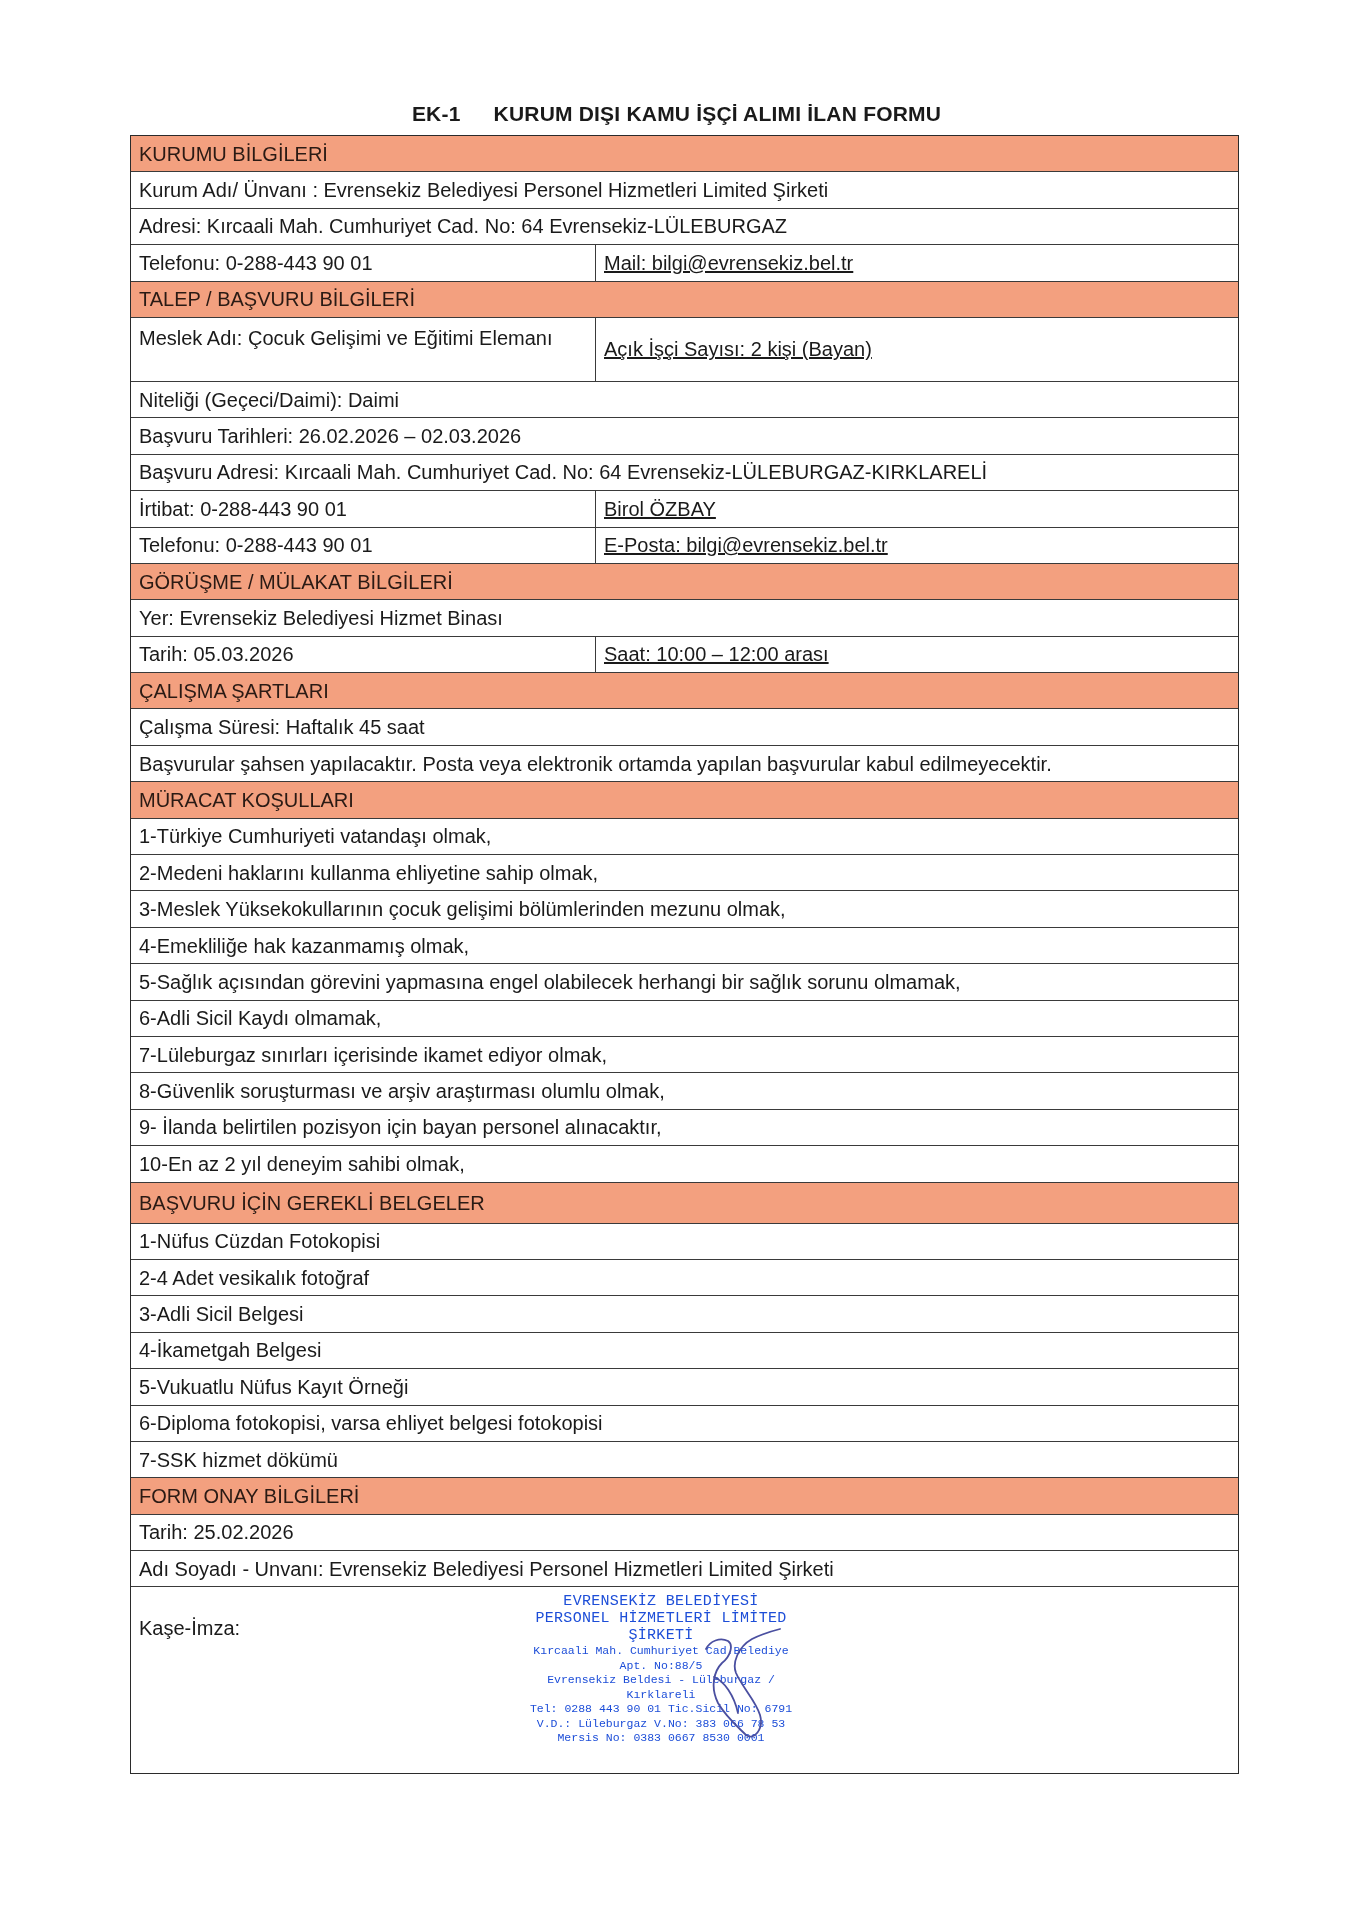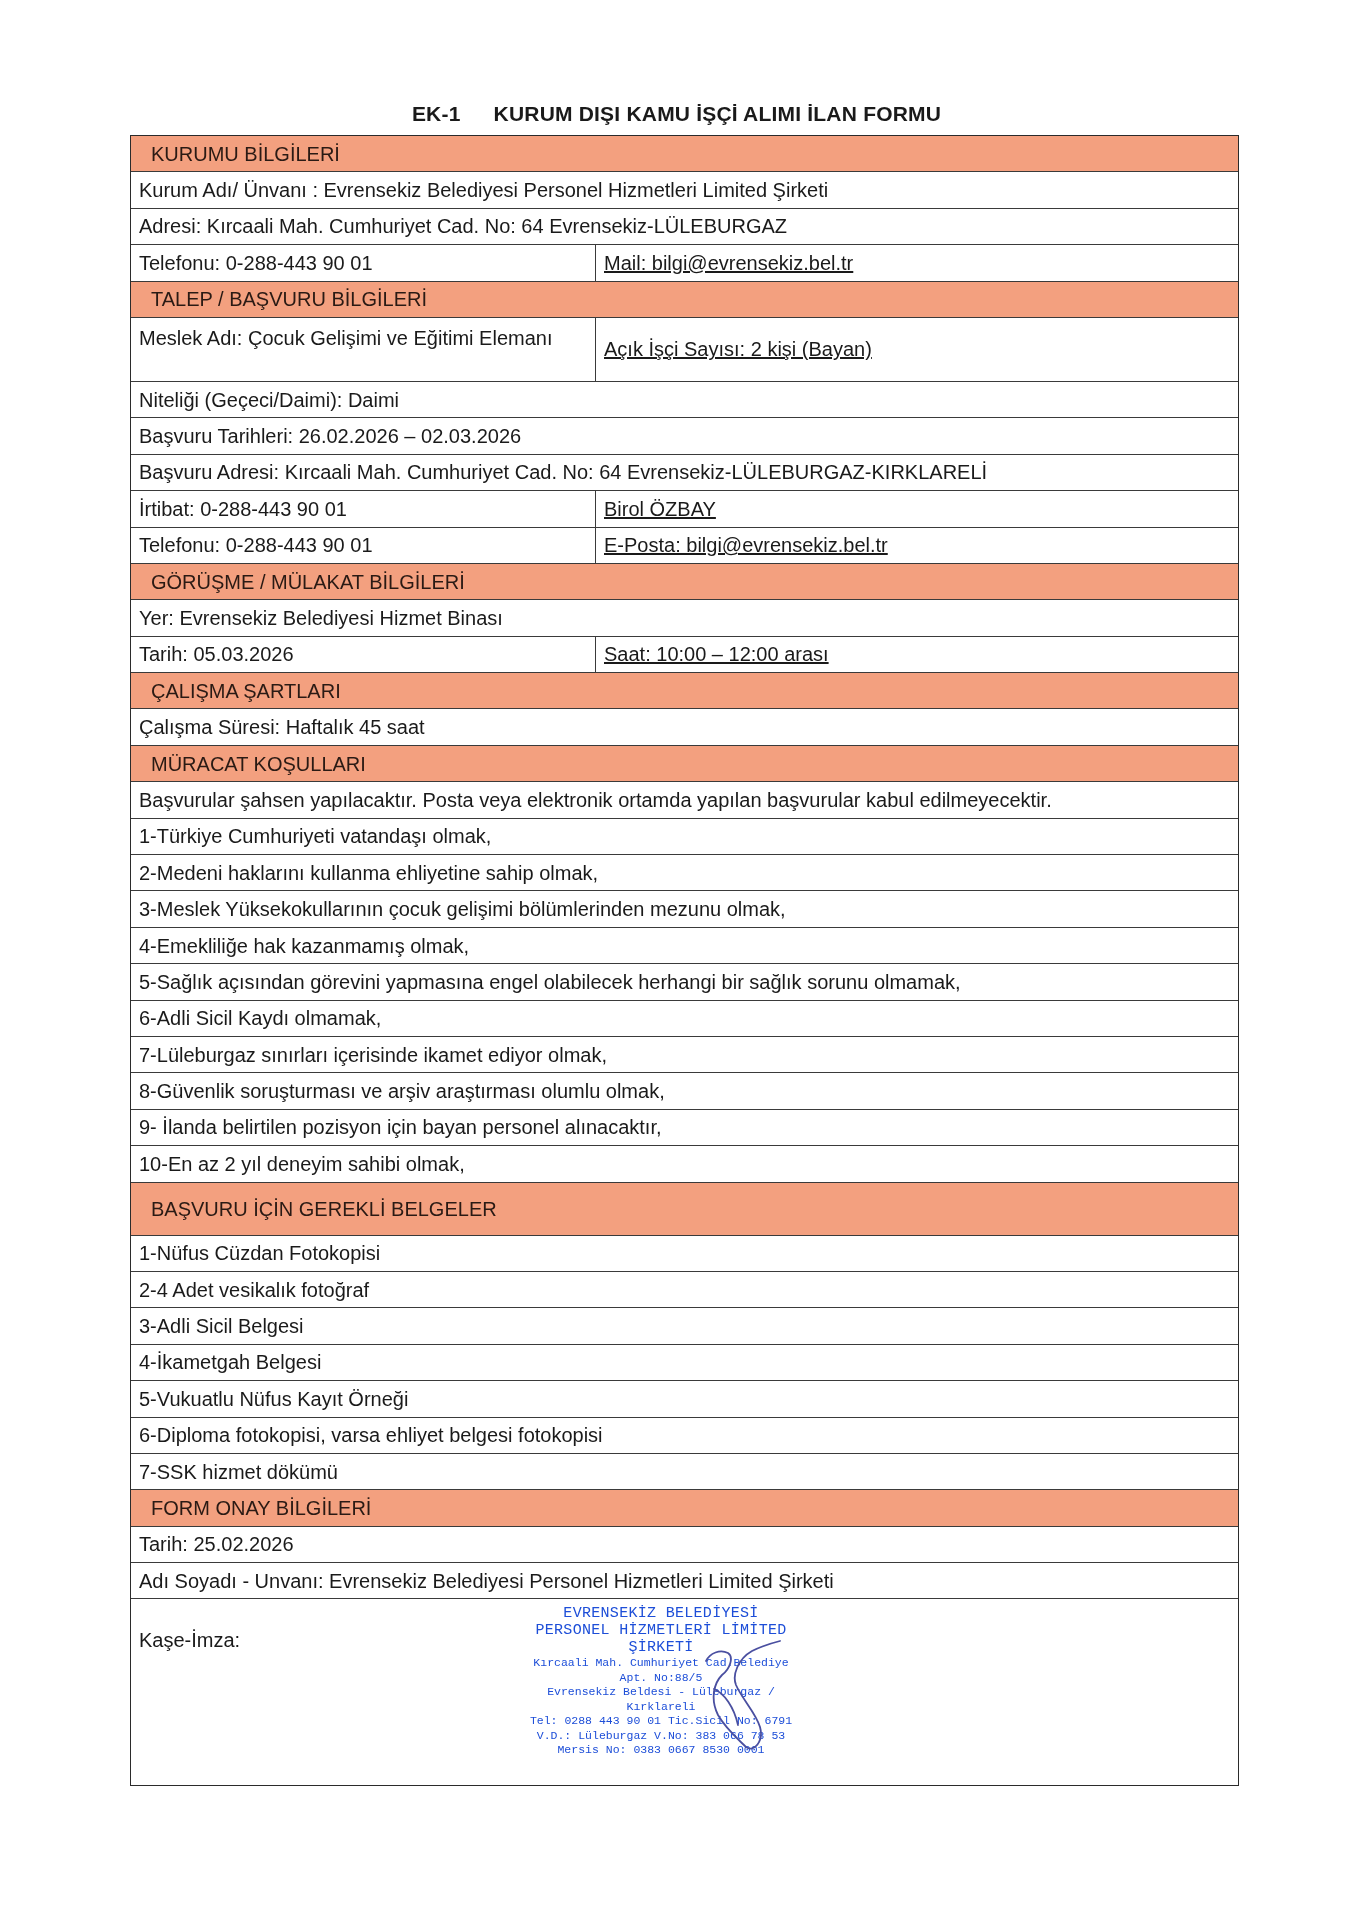--- a/index.html
+++ b/index.html
@@ -24,21 +24,21 @@
   }
   .row:last-child { border-bottom: none; }
   .cell {
     padding: 0 8px; font-size: 20px; line-height: 24px; white-space: nowrap;
     box-sizing: border-box; height: 100%; display: flex; align-items: center;
     font-family: "Liberation Sans", sans-serif;
   }
   .cell.full { flex: 1; }
   .cell.left { width: 465px; border-right: 1.5px solid #3a3a3a; }
   .cell.right { flex: 1; text-decoration: underline; }
-  .row.section { background: #f3a07f; padding-left: 12px; }
+  .row.section { background: #f3a07f; }
   .row.section .cell { color: #2a1a14; }
   .row.tall { height: 64px; }
   .row.tall .cell.left { white-space: normal; align-items: flex-start; padding-top: 6px; line-height: 29px; }
   .row.stamp-row { height: 186px; align-items: flex-start; position: relative; }
   .stamp-label {
     position: absolute; left: 8px; top: 30px; font-size: 20px;
     font-family: "Liberation Sans", sans-serif;
   }
   .stamp {
     position: absolute; left: 395px; top: 6px; width: 270px; text-align: center;
@@ -110,27 +110,27 @@
     <div class="cell right">Saat: 10:00 – 12:00 arası</div>
   </div>
 
   <div class="row section">
     <div class="cell full">ÇALIŞMA ŞARTLARI</div>
   </div>
   <div class="row">
     <div class="cell full">Çalışma Süresi: Haftalık 45 saat</div>
   </div>
 
+  <div class="row">
+    <div class="cell full">Başvurular şahsen yapılacaktır. Posta veya elektronik ortamda yapılan başvurular kabul edilmeyecektir.</div>
+  </div>
   <div class="row section">
     <div class="cell full">MÜRACAT KOŞULLARI</div>
   </div>
   <div class="row">
-    <div class="cell full">Başvurular şahsen yapılacaktır. Posta veya elektronik ortamda yapılan başvurular kabul edilmeyecektir.</div>
-  </div>
-  <div class="row">
       <div class="cell full">1-Türkiye Cumhuriyeti vatandaşı olmak,</div>
     </div>
   <div class="row">
       <div class="cell full">2-Medeni haklarını kullanma ehliyetine sahip olmak,</div>
     </div>
   <div class="row">
       <div class="cell full">3-Meslek Yüksekokullarının çocuk gelişimi bölümlerinden mezunu olmak,</div>
     </div>
   <div class="row">
       <div class="cell full">4-Emekliliğe hak kazanmamış olmak,</div>
@@ -147,21 +147,21 @@
   <div class="row">
       <div class="cell full">8-Güvenlik soruşturması ve arşiv araştırması olumlu olmak,</div>
     </div>
   <div class="row">
       <div class="cell full">9- İlanda belirtilen pozisyon için bayan personel alınacaktır,</div>
     </div>
   <div class="row">
       <div class="cell full">10-En az 2 yıl deneyim sahibi olmak,</div>
     </div>
 
-  <div class="row section" style="height:53px;">
+  <div class="row section" style="height:41px;">
     <div class="cell full">BAŞVURU İÇİN GEREKLİ BELGELER</div>
   </div>
   <div class="row">
       <div class="cell full">1-Nüfus Cüzdan Fotokopisi</div>
     </div>
   <div class="row">
       <div class="cell full">2-4 Adet vesikalık fotoğraf</div>
     </div>
   <div class="row">
       <div class="cell full">3-Adli Sicil Belgesi</div>

